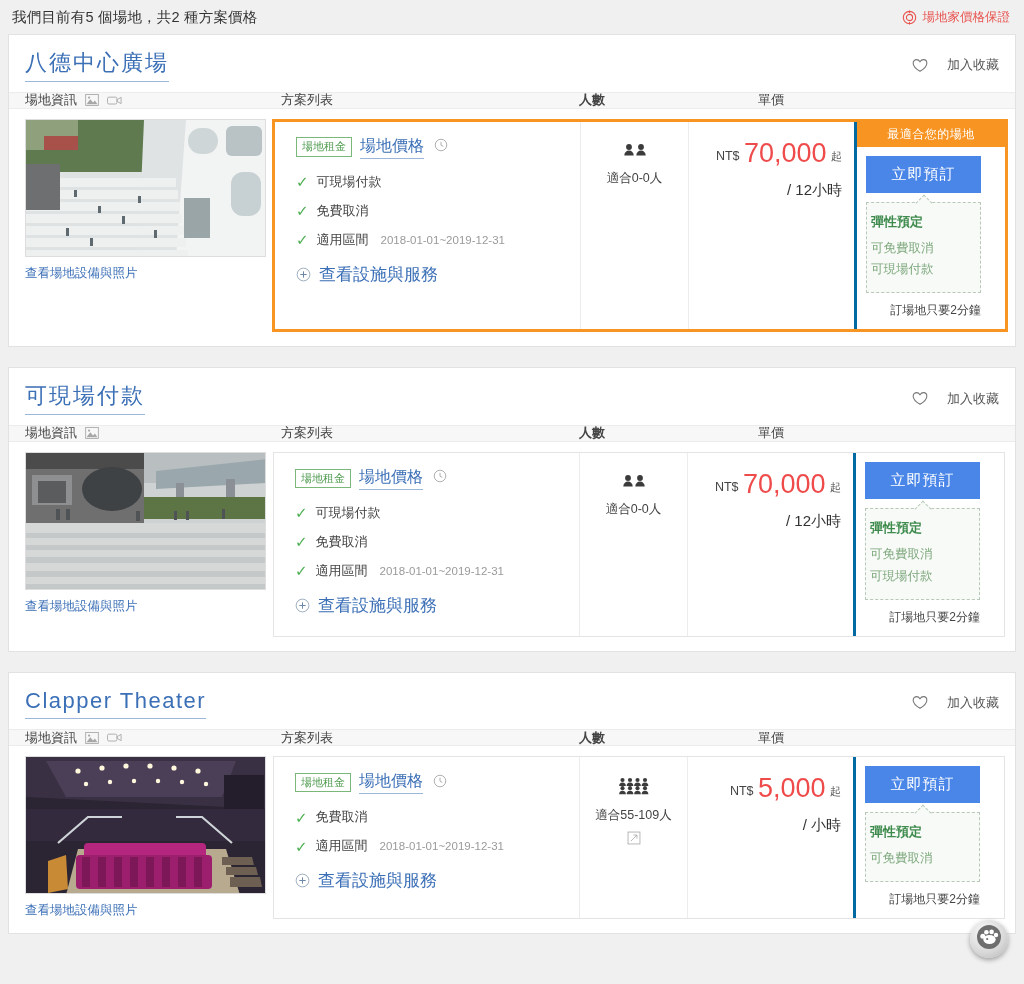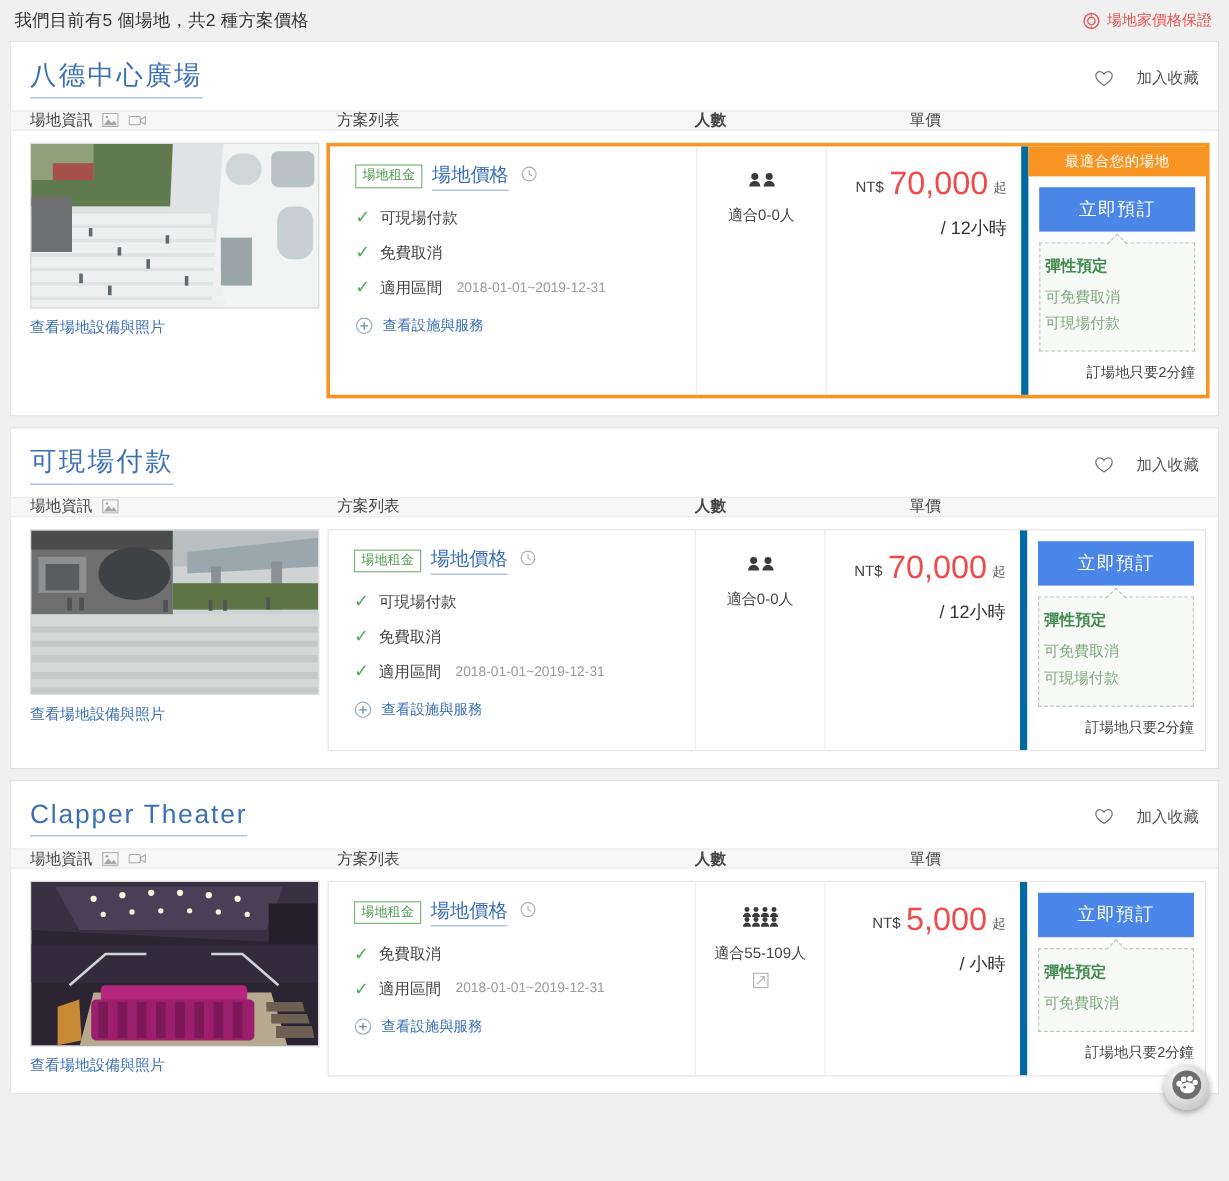--- a/index.html
+++ b/index.html
@@ -24,21 +24,21 @@
     display: flex; align-items: center; gap: 6px;
     font-size: 12.5px; color: #e8544f;
   }
   .guarantee-icon { width: 15px; height: 15px; display: inline-block; position: relative; }
   .guarantee-icon svg { display: block; }
 
   
   .card {
     background: #ffffff;
     border: 1px solid #e2e2e2;
-    margin-bottom: 9px;
+    margin-bottom: 20px;
   }
   .card-head {
     display: flex;
     align-items: center;
     justify-content: space-between;
     padding: 14px 16px 10px 16px;
   }
   .venue-title {
     font-size: 22px;
     color: #3b6fb6;
@@ -111,54 +111,54 @@
   .plan-name {
     font-size: 16px; color: #3b6fb6;
     border-bottom: 1px solid #9bb6d8;
     padding-bottom: 1px; cursor: pointer;
   }
   .clock-icon { display: inline-block; margin-left: 2px; opacity: .6; vertical-align: -2px; }
 
   .feat { display: flex; align-items: center; gap: 8px; margin-bottom: 11px; font-size: 13px; color: #444; }
   .check { color: #4caf50; font-size: 15px; line-height: 1; font-weight: bold; }
   .feat .range-date { color: #9a9a9a; font-size: 11.5px; margin-left: 4px; }
-  .more-link { display: flex; align-items: center; gap: 8px; font-size: 12px; color: #3b6fb6; cursor: pointer; margin-top: 14px;}
+  .more-link { display: flex; align-items: center; gap: 8px; font-size: 17px; color: #3b6fb6; cursor: pointer; margin-top: 14px;}
   .plus-icon { display:inline-block; width:15px; height:15px; }
 
   
   .ppl-col {
     width: 108px; align-self: stretch;
     border-right: 1px solid #ececec;
     padding: 18px 4px 10px 4px;
     text-align: center;
   }
   .ppl-icon { margin-bottom: 6px; }
   .ppl-text { font-size: 12.5px; color: #444; line-height: 1.4; }
   .expand-sq { margin-top: 6px; opacity: .6; display:inline-block; }
 
   
   .price-col {
     width: 168px; align-self: stretch;
-    border-right: 6px solid #0369a1;
+    border-right: 3px solid #0369a1;
     padding: 16px 12px 10px 6px;
     text-align: right;
   }
   .price-line { white-space: nowrap; }
   .cur { font-size: 12.5px; color: #444; }
   .amount { font-size: 27px; color: #ef4b4b; letter-spacing: 0px; vertical-align: -2px; }
   .from { font-size: 11px; color: #555; }
   .per-unit { font-size: 15px; color: #333; margin-top: 12px; }
 
   
   .book-col { width: 148px; align-self: stretch; display: flex; flex-direction: column; }
   .best-banner {
     background: #f79422; color: #fff; font-size: 12px;
     text-align: center; padding: 4px 0; letter-spacing: .5px;
   }
-  .book-inner { padding: 9px 9px 8px 9px; display:flex; flex-direction:column; }
+  .book-inner { padding: 9px 24px 8px 9px; display:flex; flex-direction:column; }
   .book-btn {
     background: #4a86e8; color: #fff; border: none;
     font-size: 15px; padding: 9px 0; width: 100%; cursor: pointer;
     font-family: inherit; letter-spacing: 1px;
   }
   .flex-box {
     border: 1px dashed #b9c9b9;
     background: #f7faf6;
     margin-top: 9px;
     padding: 10px 4px 11px 4px;

